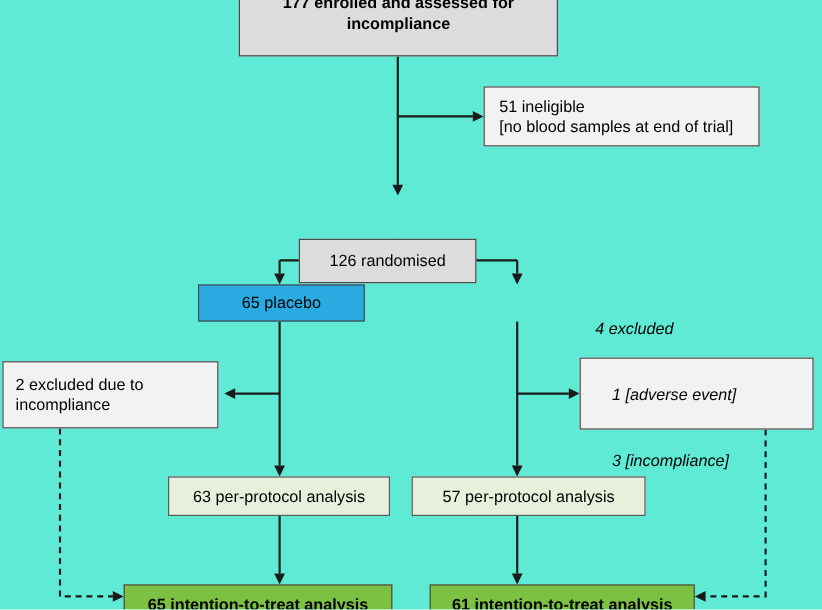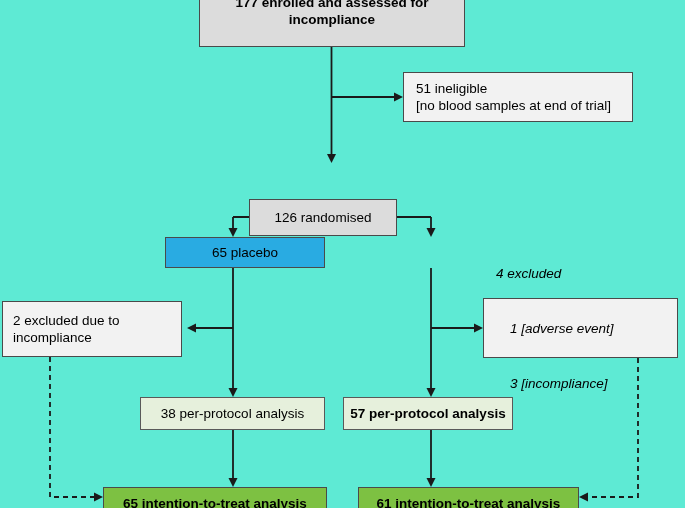--- a/index.html
+++ b/index.html
@@ -27,26 +27,26 @@
   .bold { font-weight: bold; }
   .grey  { background: #dcdcdc; }
   .light { background: #f2f2f2; }
   .blue  { background: #29abe2; }
   .pale  { background: #e6f0dc; border-color: #595959; }
   .green { background: #7dc142; }
 
   #box-enrolled   { left: 199px; top: -26px; width: 266px; height: 73px; }
   #box-ineligible { left: 403px; top: 72px;  width: 230px; height: 50px; padding-left: 12px; }
   #box-randomised { left: 249px; top: 163px; width: 148px; height: 37px; margin-top: 36px; }
-  #box-placebo    { left: 165px; top: 237px; width: 160px; height: 31px; }
+  #box-placebo    { left: 165px; top: 237px; width: 139px; height: 31px; }
   #box-vitamin    { left: 365px; top: 237px; width: 133px; height: 31px; }
   #box-excl-left  { left: 2px;   top: 301px; width: 180px; height: 56px; padding-left: 10px; }
   #box-excl-right { left: 483px; top: 298px; width: 195px; height: 60px; padding-left: 12px; font-style: italic; }
   #box-pp-left    { left: 140px; top: 397px; width: 185px; height: 33px; }
-  #box-pp-right   { left: 343px; top: 397px; width: 170px; height: 33px; font-weight: bold; }
+  #box-pp-right   { left: 343px; top: 397px; width: 195px; height: 33px; }
   #box-itt-left   { left: 103px; top: 487px; width: 224px; height: 32px; }
   #box-itt-right  { left: 358px; top: 487px; width: 221px; height: 32px; }
 
   .indent { padding-left: 14px; margin-top: 38px; }
 
   #connectors {
     position: absolute;
     left: 0; top: 0;
     width: 685px; height: 508px;
     pointer-events: none;
@@ -127,21 +127,21 @@
     <span>incompliance</span>
   </div>
 
   <div class="box light leftal" id="box-excl-right">
     <span>4 excluded</span>
     <span class="indent">1 [adverse event]</span>
     <span class="indent">3 [incompliance]</span>
   </div>
 
   <div class="box pale center" id="box-pp-left">
-    <span>38 per-protocol analysis</span>
+    <span>63 per-protocol analysis</span>
   </div>
 
   <div class="box pale center" id="box-pp-right">
     <span>57 per-protocol analysis</span>
   </div>
 
   <div class="box green center bold" id="box-itt-left">
     <span>65 intention-to-treat analysis</span>
   </div>
 

